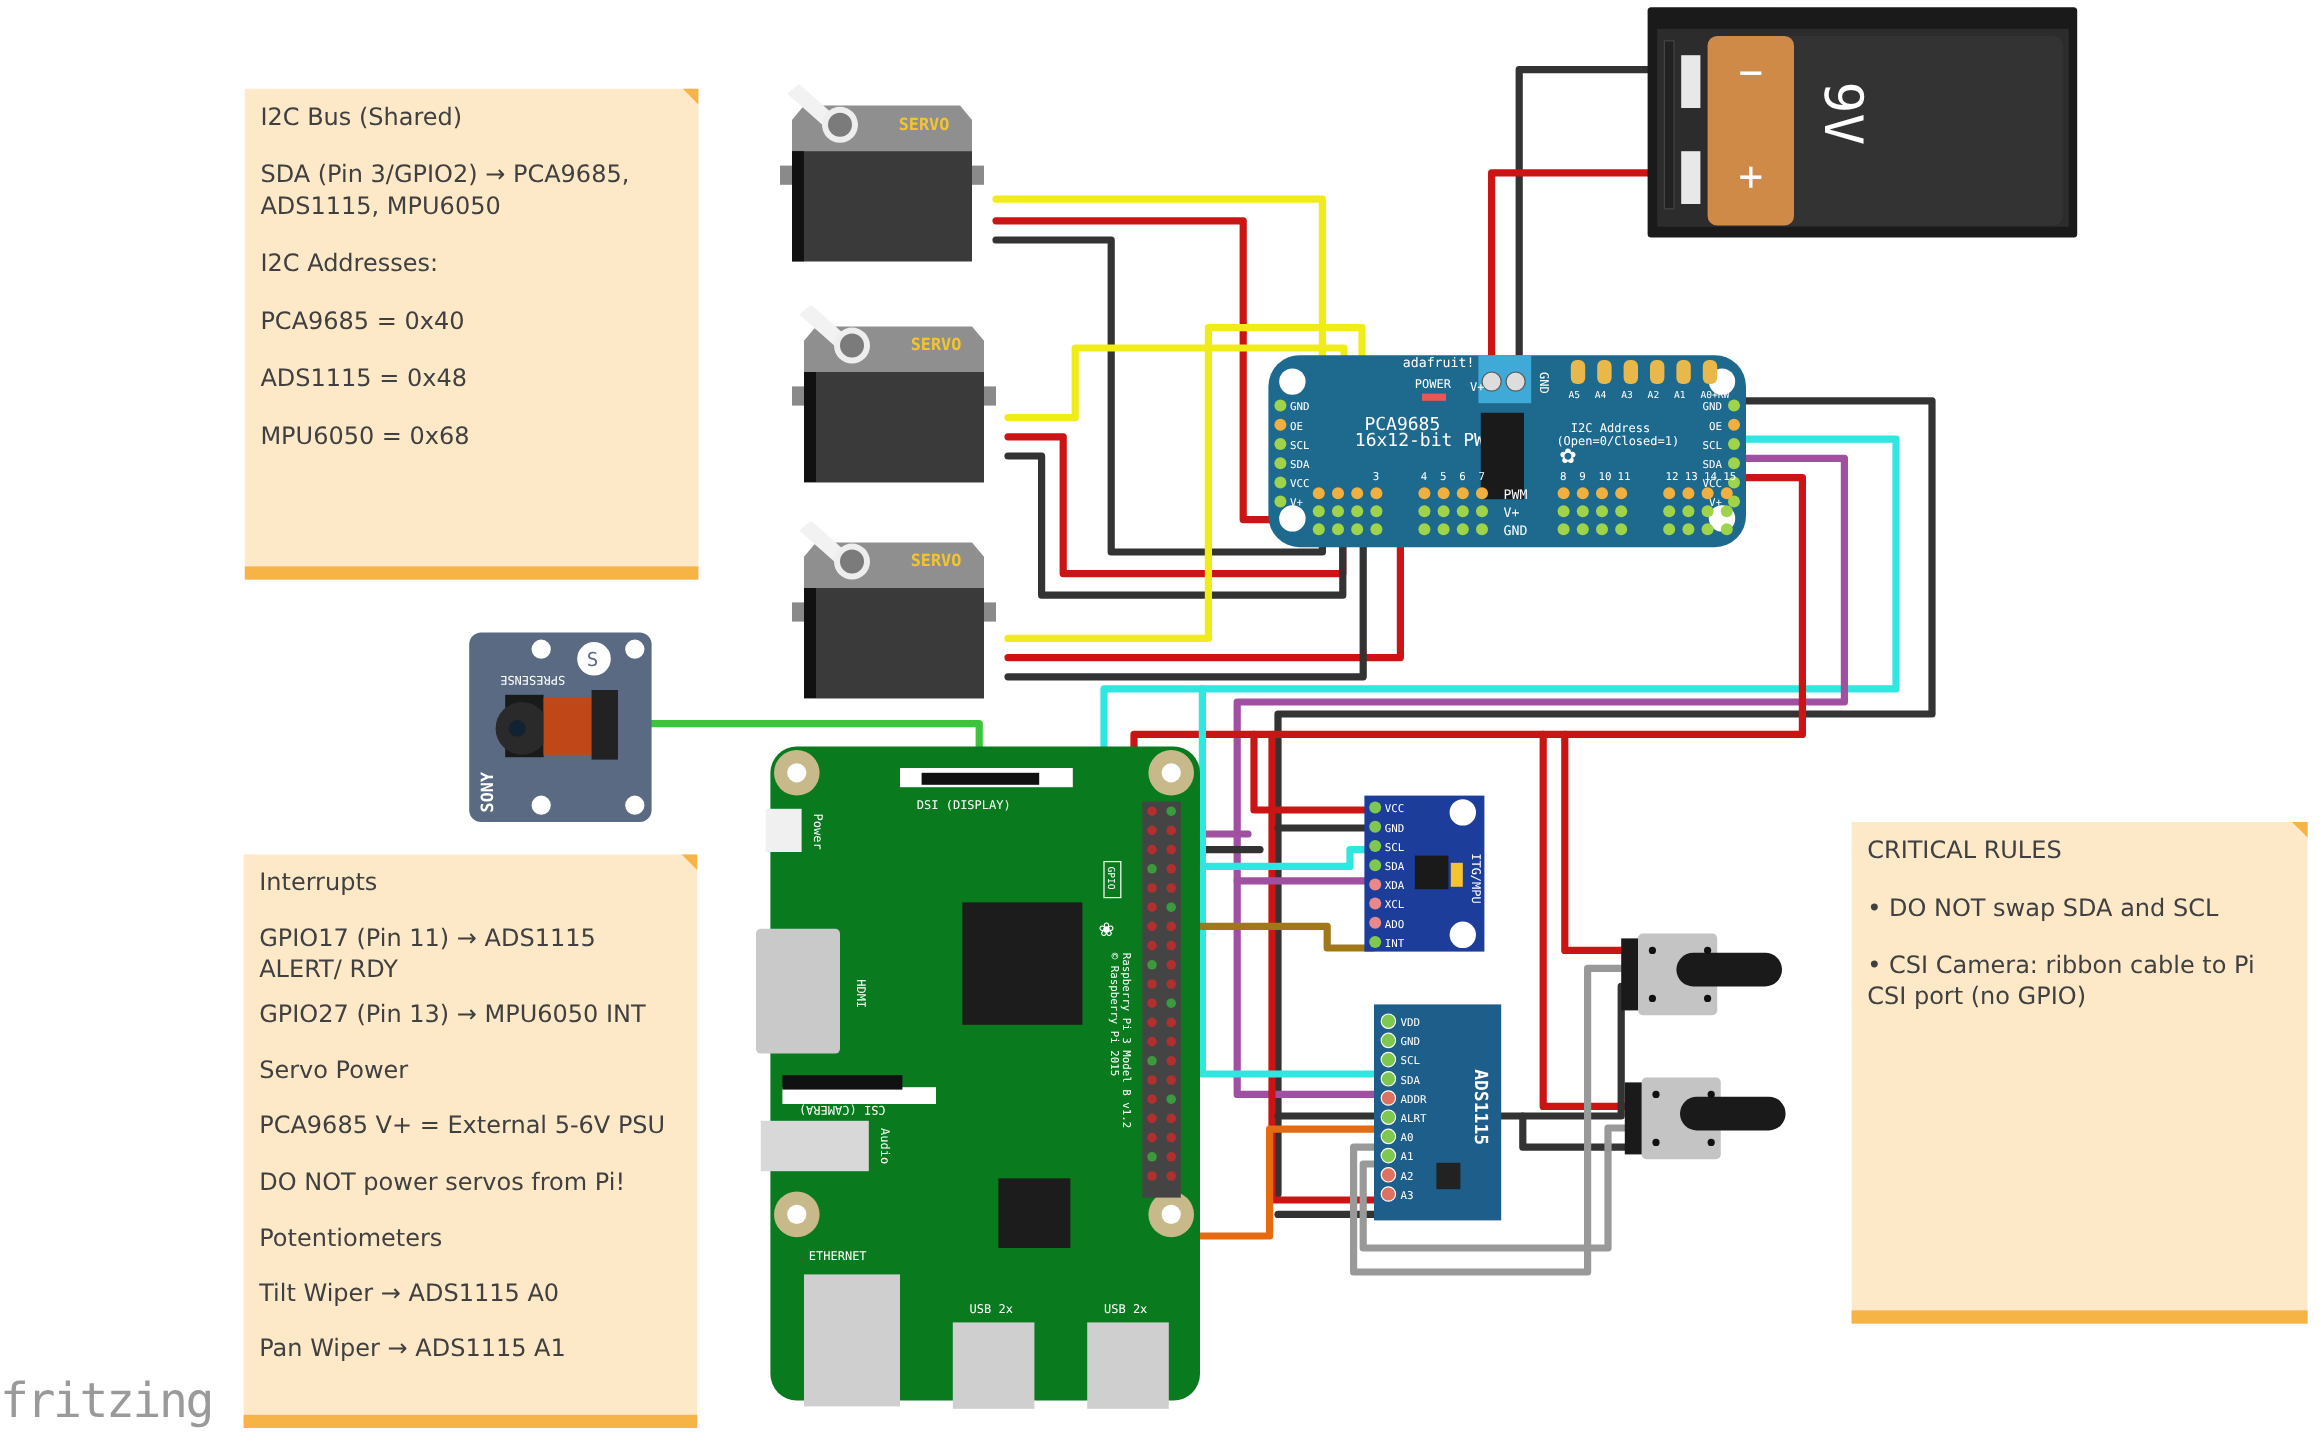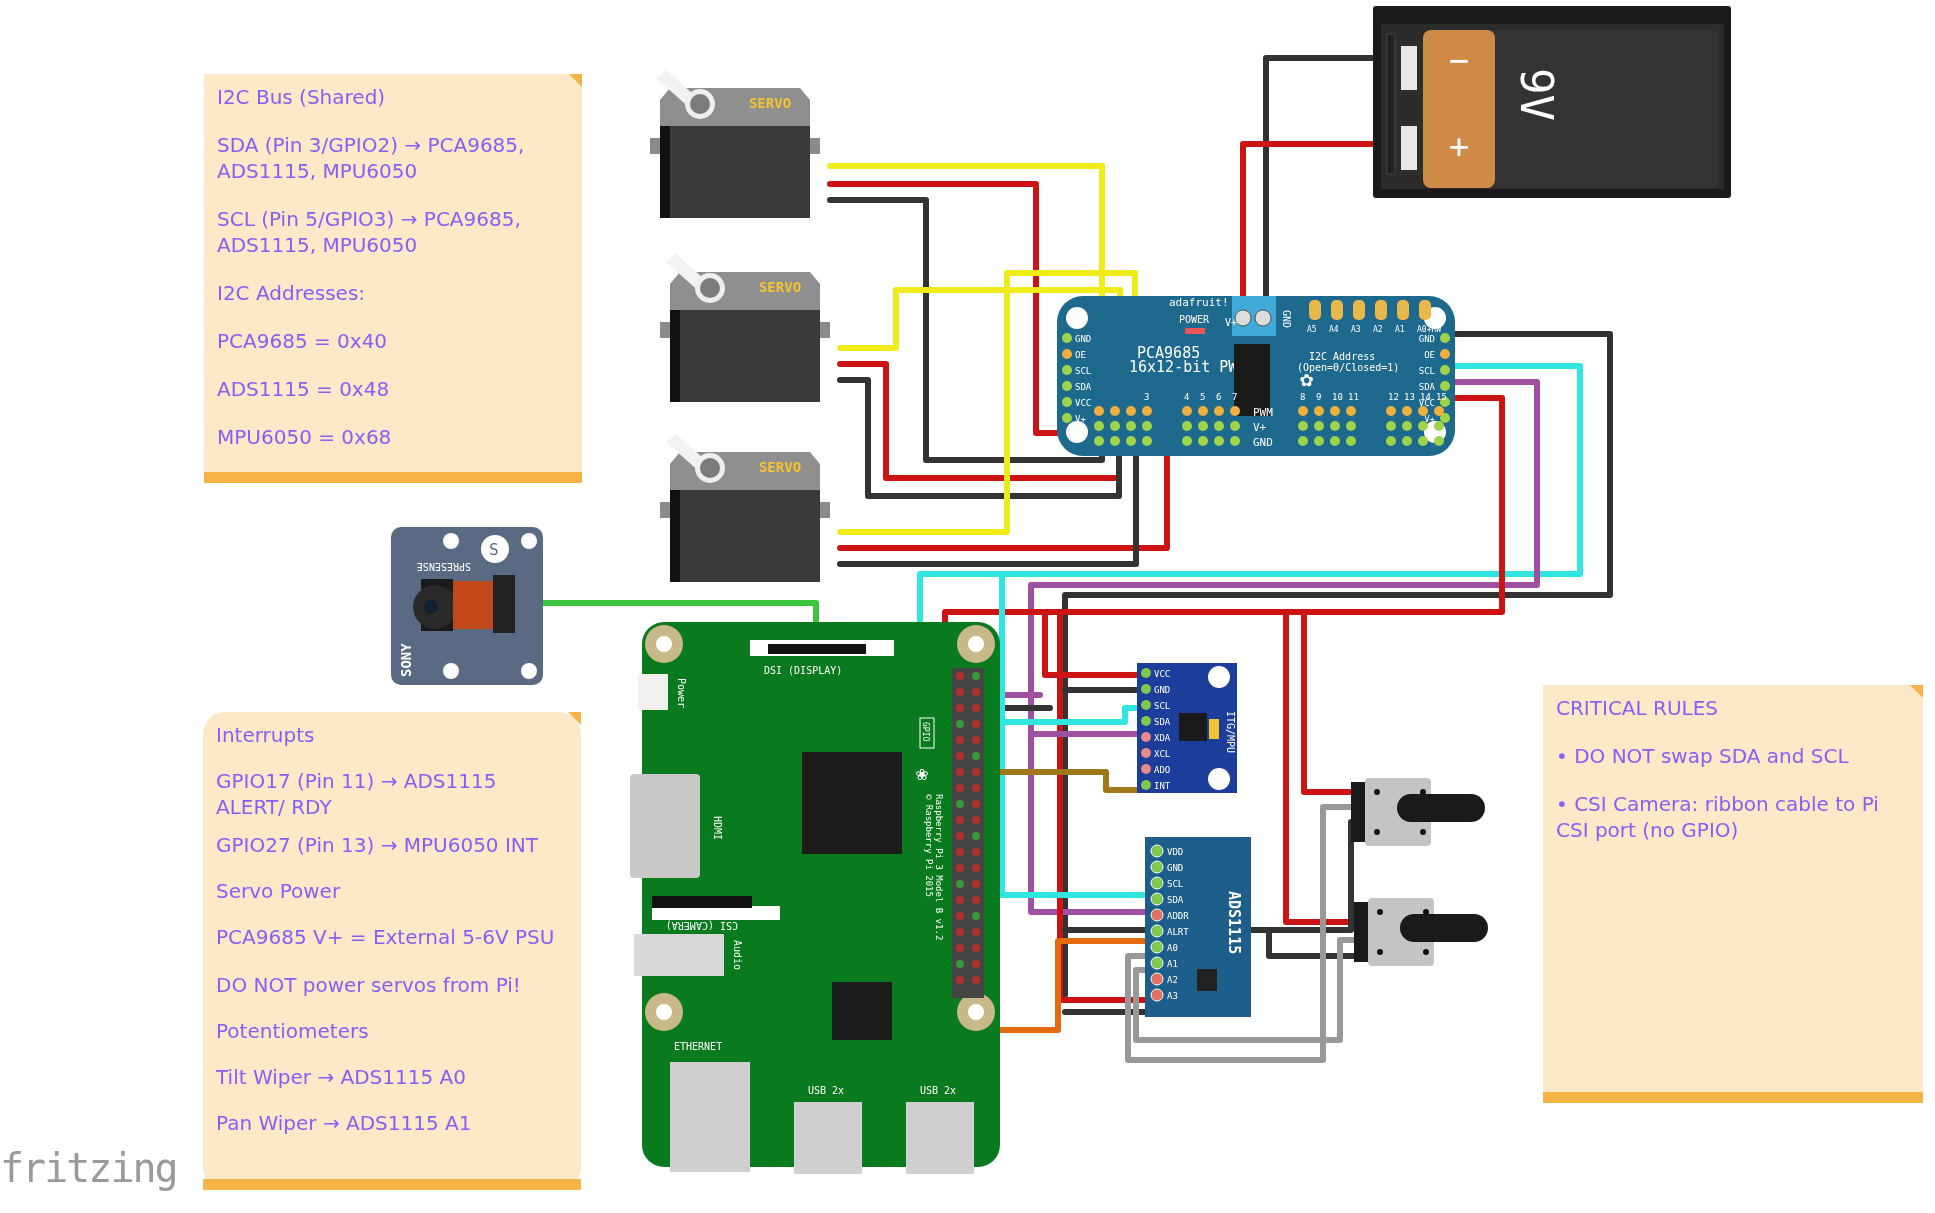--- a/index.html
+++ b/index.html
@@ -1,19 +1,19 @@
 <!DOCTYPE html>
 <html><head>
 <meta charset="utf-8">
 <style>
   html, body { margin: 0; padding: 0; background: #ffffff; }
   body { width: 1935px; height: 1213px; position: relative; overflow: hidden;
          font-family: "DejaVu Sans", sans-serif; }
   #canvas { position: absolute; left: 0; top: 0; width: 1935px; height: 1213px; }
-  .note { position: absolute; background: #fde9c8; color: #8b5cf6;
+  .note { position: absolute; background: #fde9c8; color: #404040;
           font-family: "DejaVu Sans", sans-serif; font-size: 20px; box-sizing: border-box;
           padding: 10px 12px 0 13px; }
   .note .bar { position: absolute; left: 0; right: 0; bottom: 0; height: 11px; background: #f5b445; }
   .note .fold { position: absolute; right: 0; top: 0; width: 0; height: 0;
                 border-left: 13px solid transparent; border-top: 13px solid #f5b445; }
   .note p { margin: 0 0 22px 0; line-height: 26px; }
   .fritz { position: absolute; left: 0; top: 1145px; font-family: "DejaVu Sans Mono", monospace;
            font-size: 40px; color: #9a9a9a; letter-spacing: -2px; }
   svg text { font-family: "DejaVu Sans Mono", monospace; }
 </style>
@@ -397,29 +397,28 @@
       <circle cx="72" cy="10" r="3" fill="#111"></circle>
     <circle cx="26" cy="50" r="3" fill="#111"></circle>
       <circle cx="72" cy="50" r="3" fill="#111"></circle>
   </g>
 </svg>
 
 <div class="note" style="left:204px; top:74px; width:378px; height:409px;">
   <div class="fold"></div>
   <p>I2C Bus (Shared)</p>
   <p>SDA (Pin 3/GPIO2) → PCA9685, ADS1115, MPU6050</p>
-  <p>SCL (Pin 5/GPIO3) → PCA9685, ADS1115, MPU6050</p>
   <p>I2C Addresses:</p>
   <p>PCA9685 = 0x40</p>
   <p>ADS1115 = 0x48</p>
   <p>MPU6050 = 0x68</p>
   <div class="bar"></div>
 </div>
 
-<div class="note" style="left:203px; top:712px; width:378px; height:478px;border-radius:22px;">
+<div class="note" style="left:203px; top:712px; width:378px; height:478px;">
   <div class="fold"></div>
   <p style="margin-bottom:20px">Interrupts</p>
   <p style="margin-bottom:12px">GPIO17 (Pin 11) → ADS1115 ALERT/ RDY</p>
   <p style="margin-bottom:20px">GPIO27 (Pin 13) → MPU6050 INT</p>
   <p style="margin-bottom:20px">Servo Power</p>
   <p style="">PCA9685 V+ = External 5-6V PSU</p>
   <p style="margin-bottom:20px">DO NOT power servos from Pi!</p>
   <p style="margin-bottom:20px">Potentiometers</p>
   <p style="margin-bottom:20px">Tilt Wiper → ADS1115 A0</p>
   <p style="margin-bottom:20px">Pan Wiper → ADS1115 A1</p>

